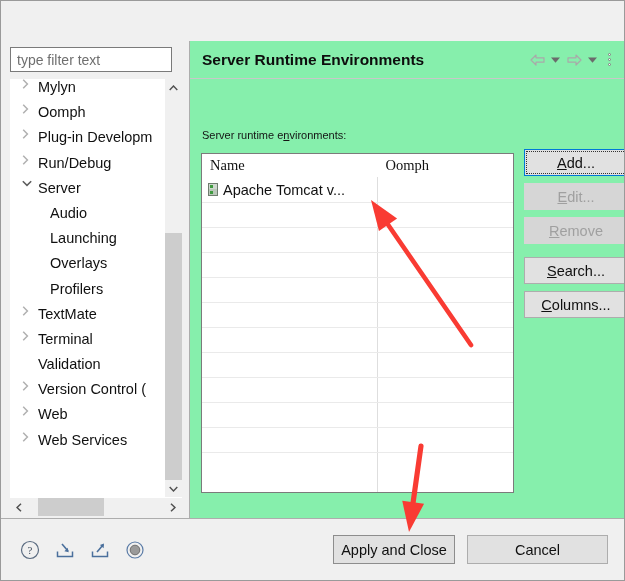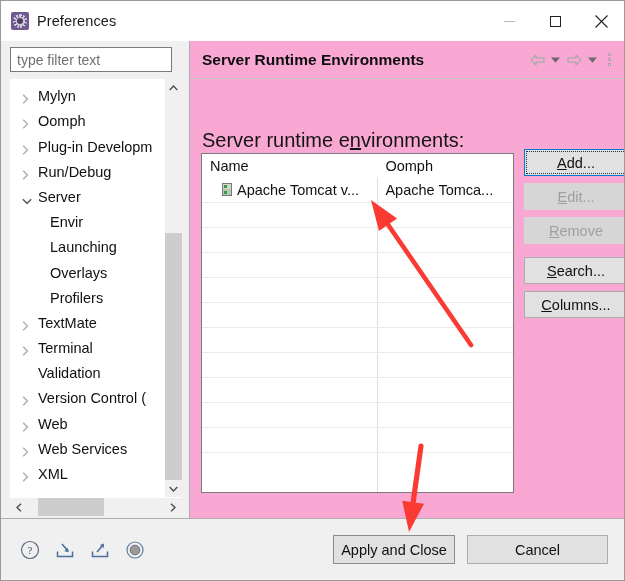--- a/index.html
+++ b/index.html
@@ -91,21 +91,21 @@
     background: #ffffff;
     box-sizing: border-box;
   }
   #tree-list {
     position: absolute; left: 0; top: 0;
     width: 155px; height: 418px;
     overflow: hidden;
   }
   .tree-item {
     height: 25.2px;
-    display: flex; align-items: flex-end;
+    display: flex; align-items: flex-start;
     padding-left: 12px;
     font-size: 14.5px;
     color: #101010;
     white-space: nowrap;
     box-sizing: border-box;
   }
   .tree-item .twisty {
     width: 16px; flex: none;
     color: #a5a5a5;
     font-size: 11px;
@@ -153,21 +153,21 @@
   #tree-hsb .thumb {
     position: absolute; left: 10px; top: 0;
     width: 66px; height: 18px;
     background: #cdcdcd;
   }
 
   
   #right-panel {
     position: absolute; left: 188px; top: 40px;
     width: 435px; height: 478px;
-    background: #f9a8d4;
+    background: #86efac;
     border-left: 1px solid #adadad;
     box-sizing: border-box;
   }
   #page-header {
     position: relative;
     height: 37px;
     border-bottom: 1px solid #c8c8c8;
     display: flex; align-items: center;
   }
   #page-title {
@@ -200,41 +200,42 @@
     border: 1px solid #7e7e7e; border-radius: 50%;
     box-sizing: border-box; background: #fff;
   }
 
   #desc {
     position: absolute; left: 12px; top: 49px;
     font-size: 14.5px; color: #141414;
   }
   #table-label {
     position: absolute; left: 12px; top: 88px;
-    font-size: 20px; color: #141414;
+    font-size: 11px; color: #141414;
   }
   #table-label u { text-decoration: underline; }
 
   #table {
     position: absolute; left: 11px; top: 112px;
     width: 313px; height: 340px;
     box-sizing: border-box;
     border: 1px solid #7b7b7b;
     background: #ffffff;
     overflow: hidden;
   }
   #table .col-div {
     position: absolute; left: 175px; top: 0; bottom: 0;
     width: 1px; background: #dedede;
   }
   #table .hdr {
     position: relative;
     height: 23px;
     display: flex; align-items: center;
     background: #ffffff;
+    font-family: Liberation Serif, serif;
   }
   #table .hdr .cell {
     font-size: 14.5px; color: #111;
     padding-left: 8px; box-sizing: border-box;
   }
   #table .hdr .c1 { width: 176px; }
   #table .hdr .c2 { width: 136px; }
   #table .rows { position: relative; }
   #table .row {
     position: relative;
@@ -242,21 +243,21 @@
     display: flex; align-items: center;
     border-top: 1px solid #eaeaea;
     box-sizing: border-box;
   }
   #table .row.first { border-top: none; }
   #table .row .cell {
     font-size: 14.5px; color: #111;
     box-sizing: border-box;
     white-space: nowrap; overflow: hidden;
   }
-  #table .row .c1 { width: 176px; padding-left: 20px; display: flex; align-items: center; }
+  #table .row .c1 { width: 176px; padding-left: 6px; display: flex; align-items: center; }
   #table .row .c2 { width: 136px; padding-left: 8px; }
   .server-icon {
     width: 10px; height: 13px; flex: none;
     margin-right: 5px;
     position: relative;
     background: linear-gradient(to bottom, #cfd8cf 0%, #cfd8cf 48%, #b9c7b9 48%, #b9c7b9 100%);
     border: 1px solid #6f7d6f;
     box-sizing: border-box;
   }
   .server-icon::before {
@@ -336,47 +337,20 @@
     position: absolute; left: 0; top: 0;
     width: 625px; height: 581px;
     pointer-events: none;
   }
 </style>
 </head>
 <body>
 
 <div id="window">
 
-  <div id="titlebar">
-    <div id="title-icon">
-      <div class="gear-outer"></div>
-      <div class="gear-inner"></div>
-      <div class="gear-hole"></div>
-    </div>
-    <div id="title-text">Preferences</div>
-
-    <div id="win-controls">
-      <div class="win-btn minimize-dim">
-        <svg width="11" height="11" viewBox="0 0 11 11">
-            <line x1="0" y1="5.5" x2="11" y2="5.5" stroke="#b8b8b8" stroke-width="1"></line>
-          </svg>
-      </div>
-      <div class="win-btn">
-        <svg width="11" height="11" viewBox="0 0 11 11">
-            <rect x="0.5" y="0.5" width="10" height="10" fill="none" stroke="#222" stroke-width="1"></rect>
-          </svg>
-      </div>
-      <div class="win-btn">
-        <svg width="13" height="13" viewBox="0 0 13 13">
-            <line x1="0.5" y1="0.5" x2="12.5" y2="12.5" stroke="#222" stroke-width="1.1"></line>
-            <line x1="12.5" y1="0.5" x2="0.5" y2="12.5" stroke="#222" stroke-width="1.1"></line>
-          </svg>
-      </div>
-    </div>
-  </div>
 
   <div id="filter-box">
     <span class="ph">type filter text</span>
   </div>
 
   <div id="tree-wrap">
     <div id="tree-list">
         <div class="tree-item">
           <span class="twisty">
             <svg width="7" height="10" viewBox="0 0 7 10">
@@ -411,21 +385,21 @@
         </div>
         <div class="tree-item">
           <span class="twisty">
             <svg width="10" height="7" viewBox="0 0 10 7">
               <polyline points="0.8,1.2 5,5.4 9.2,1.2" fill="none" stroke="#5d5d5d" stroke-width="1.5"></polyline>
             </svg>
           </span>
           <span class="lbl">Server</span>
         </div>
         <div class="tree-item child">
-          <span class="lbl">Envir</span>
+          <span class="lbl">Audio</span>
         </div>
         <div class="tree-item child">
           <span class="lbl">Launching</span>
         </div>
         <div class="tree-item child">
           <span class="lbl">Overlays</span>
         </div>
         <div class="tree-item child">
           <span class="lbl">Profilers</span>
         </div>
@@ -465,28 +439,20 @@
           </span>
           <span class="lbl">Web</span>
         </div>
         <div class="tree-item">
           <span class="twisty">
             <svg width="7" height="10" viewBox="0 0 7 10">
               <polyline points="1.2,0.8 5.4,5 1.2,9.2" fill="none" stroke="#b0b0b0" stroke-width="1.5"></polyline>
             </svg>
           </span>
           <span class="lbl">Web Services</span>
-        </div>
-        <div class="tree-item">
-          <span class="twisty">
-            <svg width="7" height="10" viewBox="0 0 7 10">
-              <polyline points="1.2,0.8 5.4,5 1.2,9.2" fill="none" stroke="#b0b0b0" stroke-width="1.5"></polyline>
-            </svg>
-          </span>
-          <span class="lbl">XML</span>
         </div>
       </div>
 
     <div id="tree-vsb">
       <div class="arrow">
         <svg width="9" height="6" viewBox="0 0 9 6">
             <polyline points="0.7,5 4.5,1 8.3,5" fill="none" stroke="#505050" stroke-width="1.4"></polyline>
           </svg>
       </div>
       <div class="thumb"></div>
@@ -557,21 +523,20 @@
       <div class="hdr">
         <div class="cell c1">Name</div>
         <div class="cell c2">Oomph</div>
       </div>
       <div class="rows" id="table-rows">
           <div class="row first">
             <div class="cell c1">
               <span class="server-icon"></span>
               <span>Apache Tomcat v...</span>
             </div>
-            <div class="cell c2">Apache Tomca...</div>
           </div>
           <div class="row"></div>
           <div class="row"></div>
           <div class="row"></div>
           <div class="row"></div>
           <div class="row"></div>
           <div class="row"></div>
           <div class="row"></div>
           <div class="row"></div>
           <div class="row"></div>

